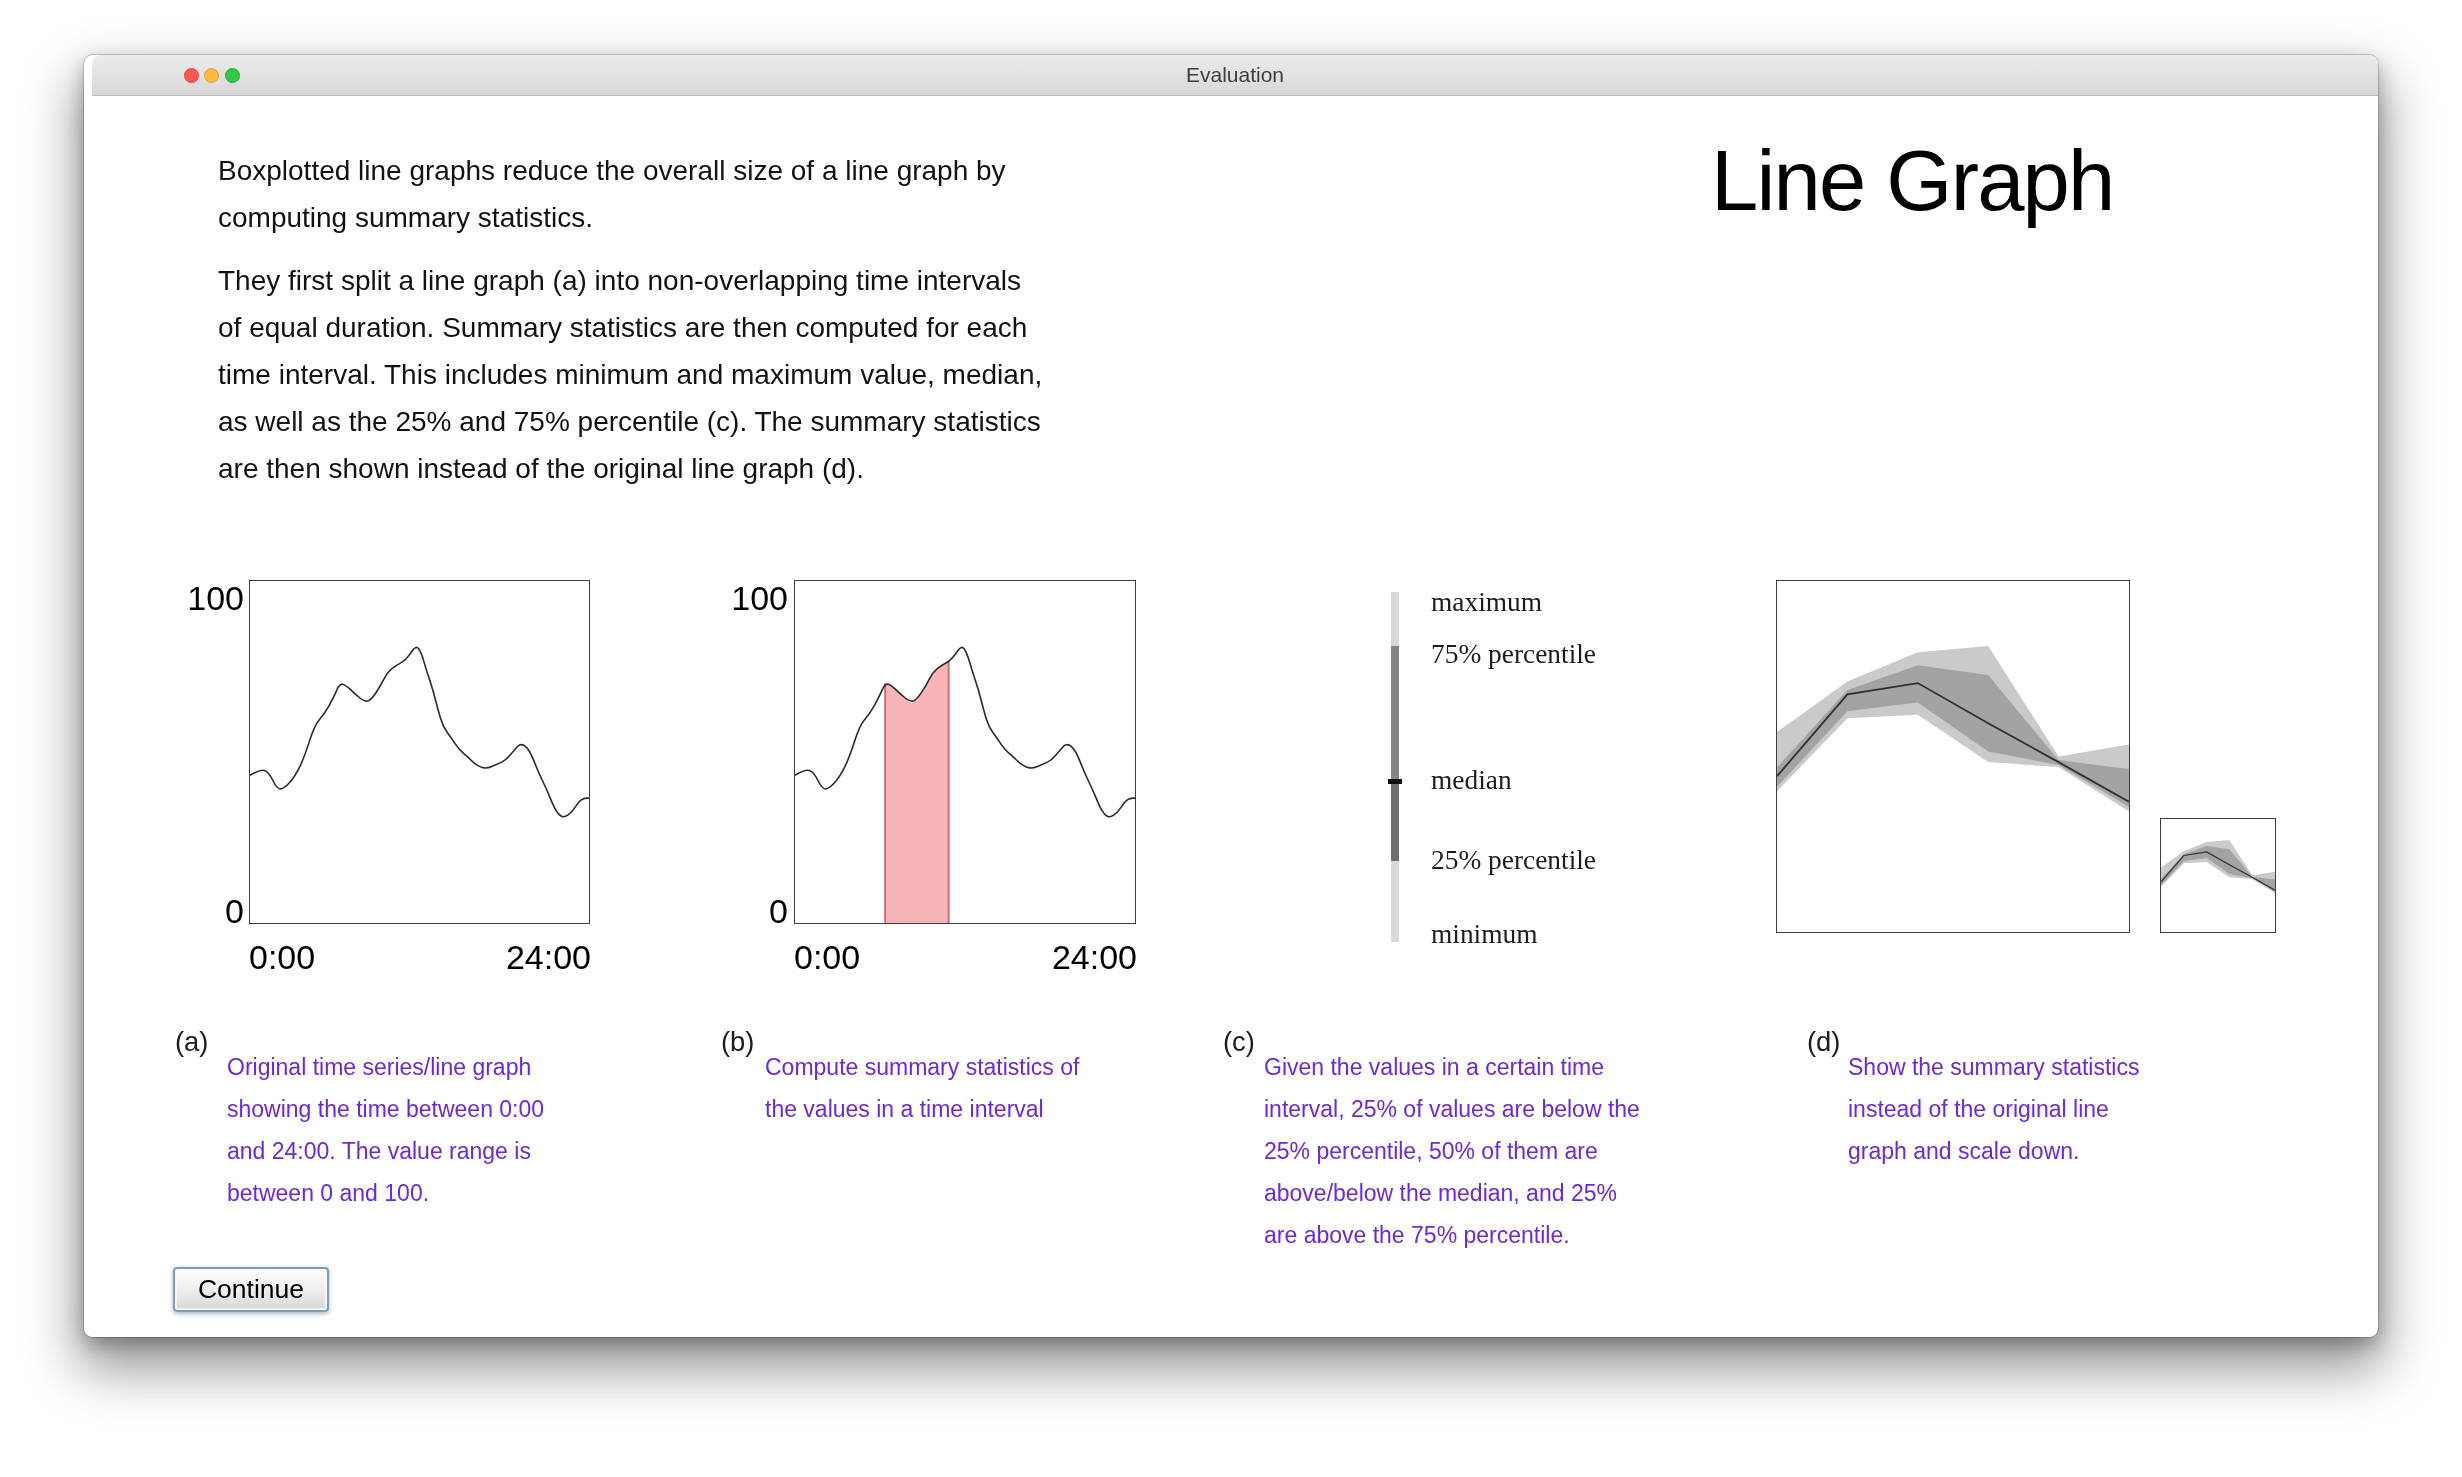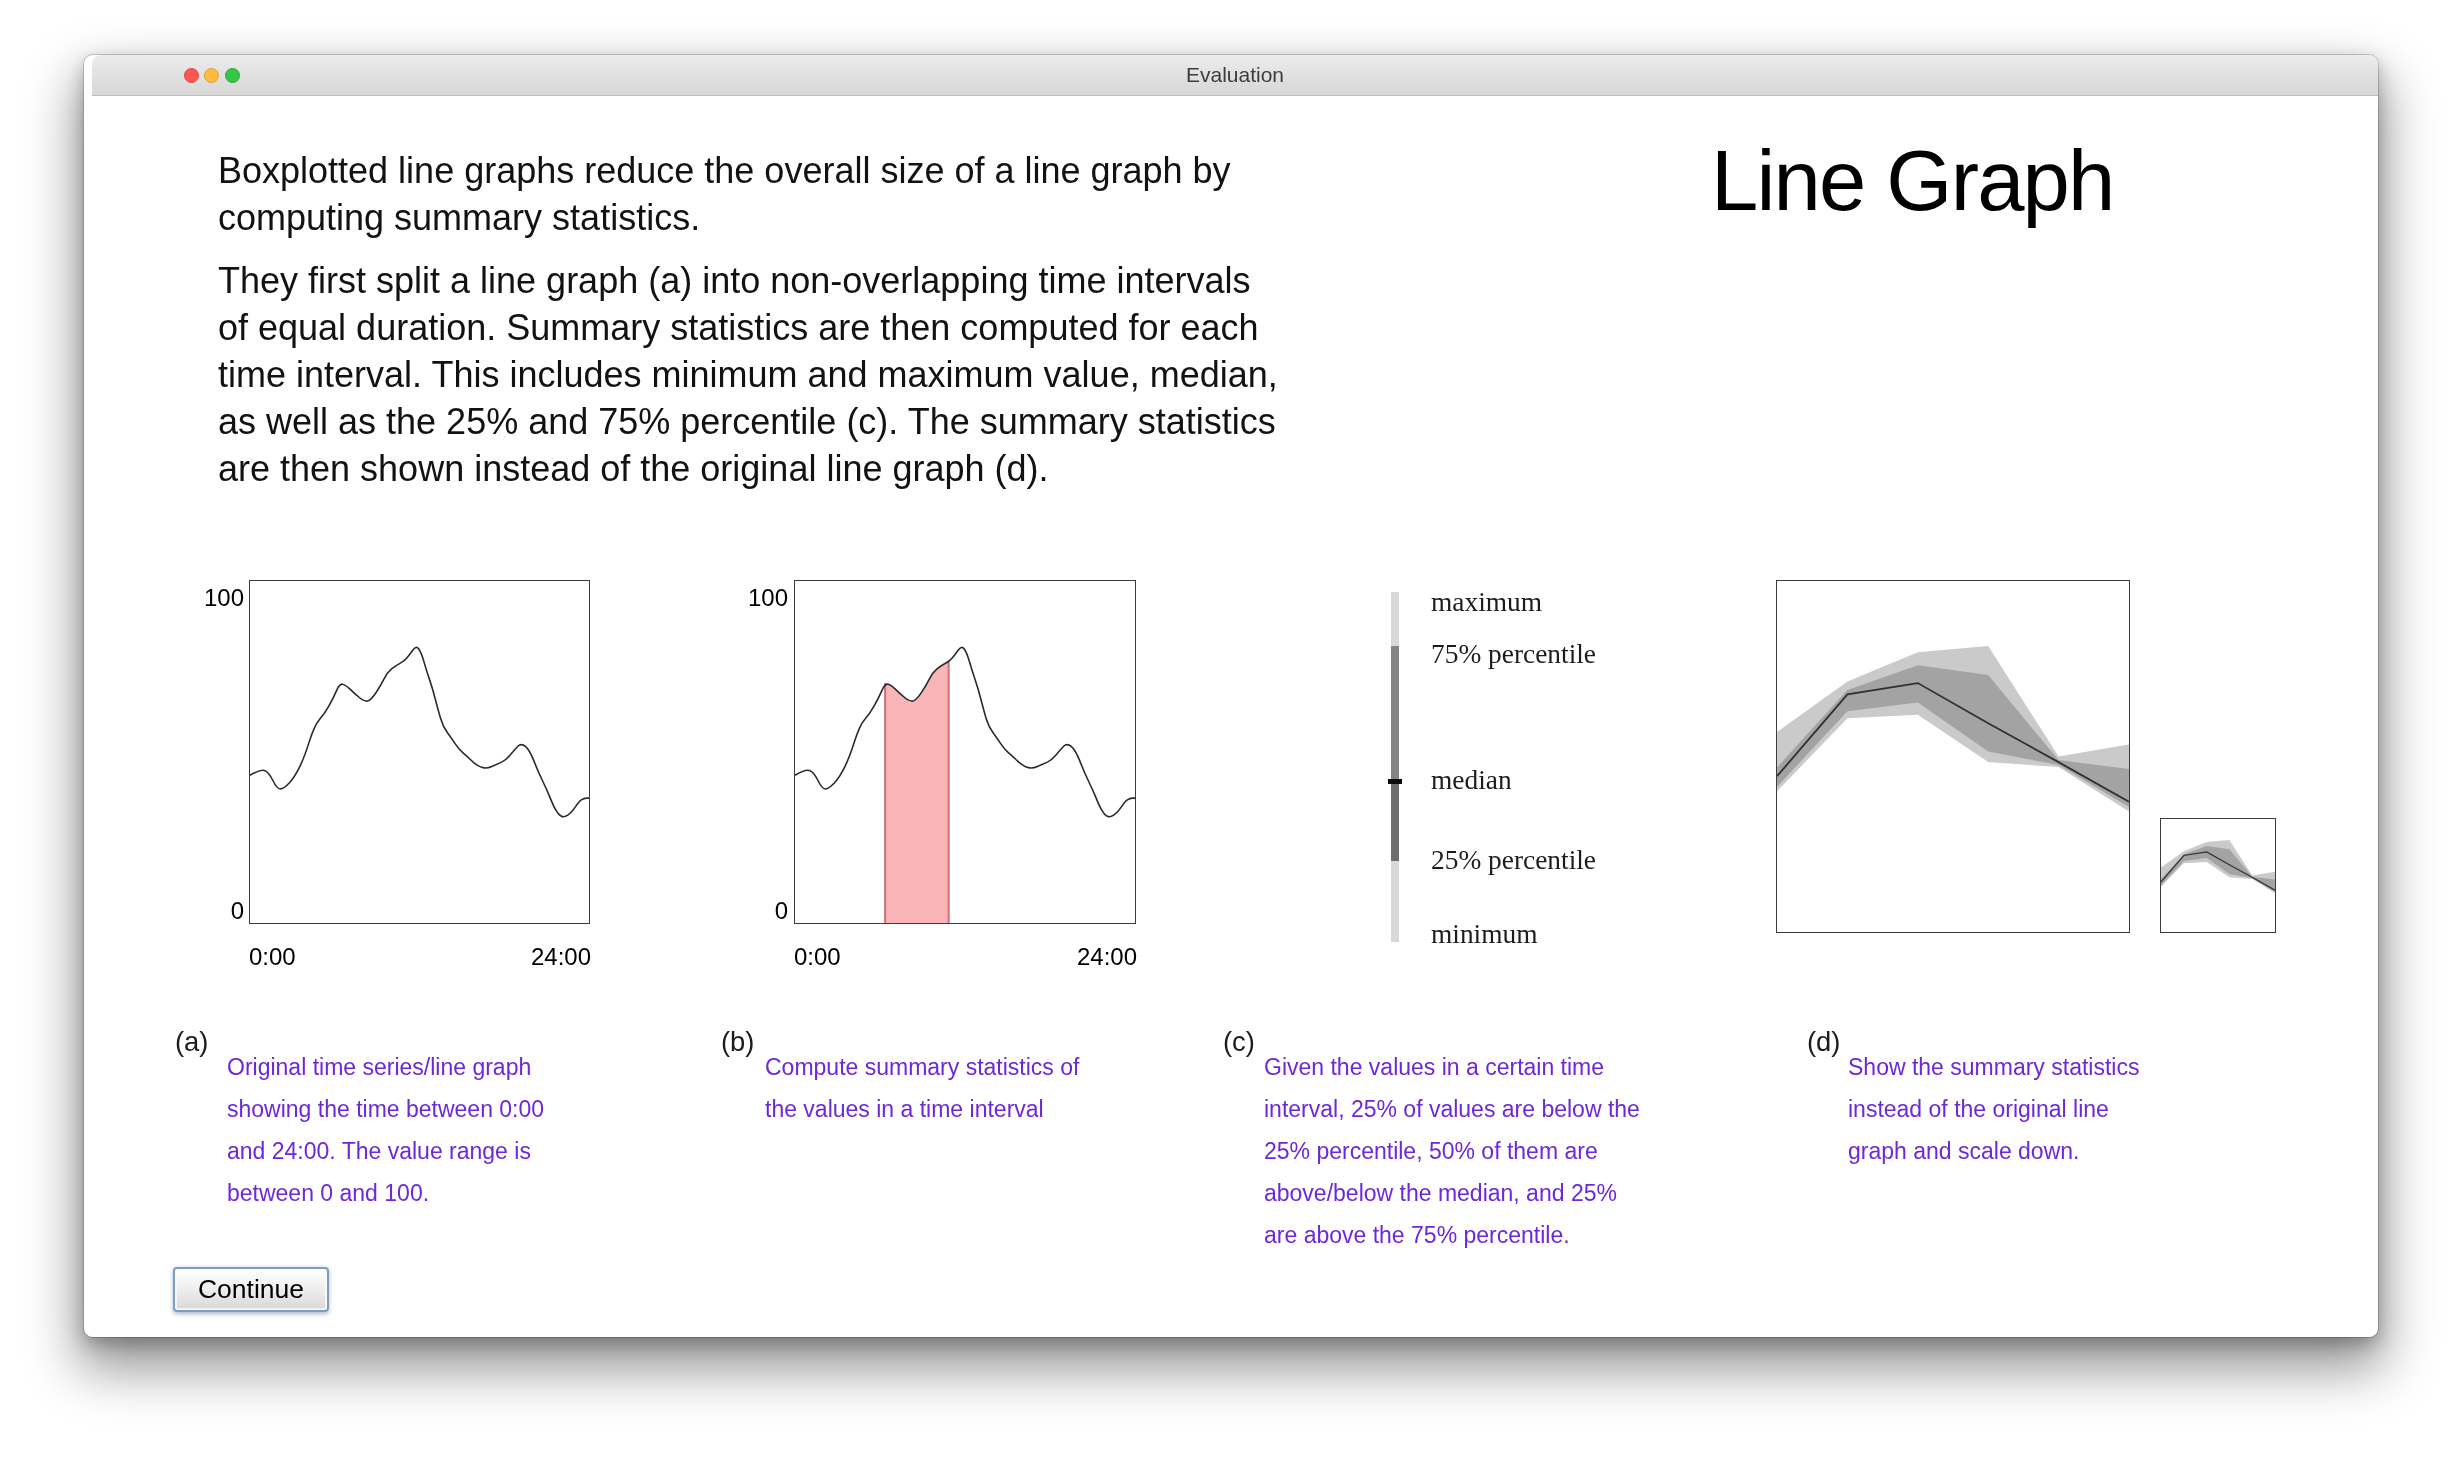--- a/index.html
+++ b/index.html
@@ -13,29 +13,29 @@
     background:linear-gradient(#ececec,#d7d7d7);
     border-bottom:0.9px solid #bcbcbc;border-radius:8.8px 8.8px 0 0;}
   .traffic{position:absolute;top:13.3px;width:15px;height:15px;border-radius:50%;}
   #tl-close{left:92px;background:#fc5753;border:0.9px solid #df4744;box-sizing:border-box;}
   #tl-min{left:112px;background:#fdbc40;border:0.9px solid #de9f34;box-sizing:border-box;}
   #tl-zoom{left:133px;background:#33c748;border:0.9px solid #27aa35;box-sizing:border-box;}
   #window-title{position:absolute;left:0;right:0;top:8px;text-align:center;
     font-size:21px;color:#3d3d3d;}
   
   #intro{position:absolute;left:134px;top:92px;width:1123px;color:#121212;
-    font-size:36px;line-height:47px;}
+    font-size:28px;line-height:47px;}
   #intro .para{white-space:pre-line;margin:0 0 16px 0;}
   
   #heading{position:absolute;left:1627px;top:69px;color:#000;
     font-size:85px;line-height:113px;font-weight:400;letter-spacing:-1.8px;}
   
   .plotbox{position:absolute;border:1.8px solid #3c3c3c;background:#fff;box-sizing:border-box;}
   .plotbox svg{display:block;width:100%;height:100%;}
-  .axis-label{position:absolute;font-size:24px;color:#000;line-height:32px;}
+  .axis-label{position:absolute;font-size:34px;color:#000;line-height:32px;}
   .al-right{text-align:right;}
   
   #glyph-bar{position:absolute;left:1307px;top:537px;width:8px;height:350px;}
   #glyph-bar div{position:absolute;left:0;width:8px;}
   #glyph-median-tick{position:absolute;}
   .glyph-label{position:absolute;left:1347px;width:371px;
     font-family:"Liberation Serif", serif;font-size:27.4px;color:#1d1d1d;line-height:35px;}
   
   .cap-label{position:absolute;top:966px;font-size:27.4px;line-height:42px;color:#1c1c1c;}
   .cap-text{position:absolute;top:966px;font-size:23px;line-height:42px;color:#6d28d9;

